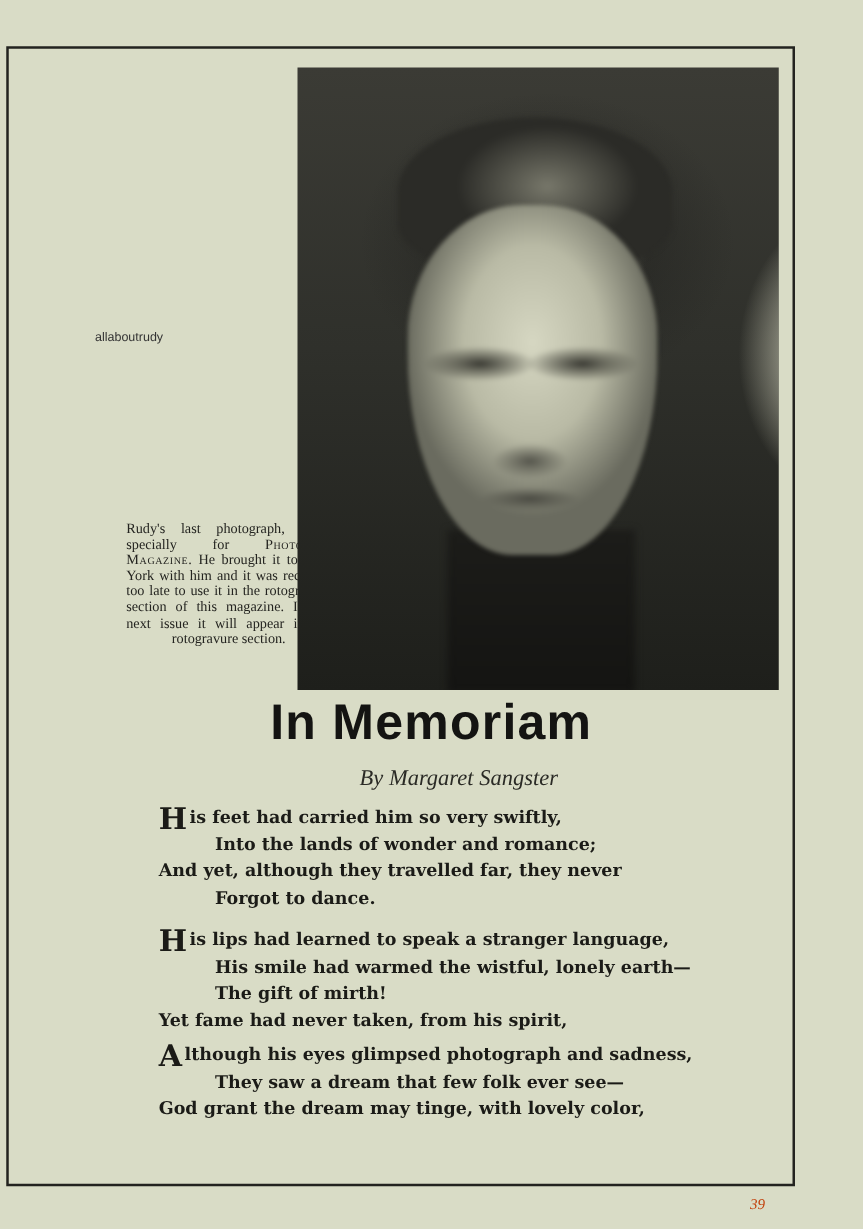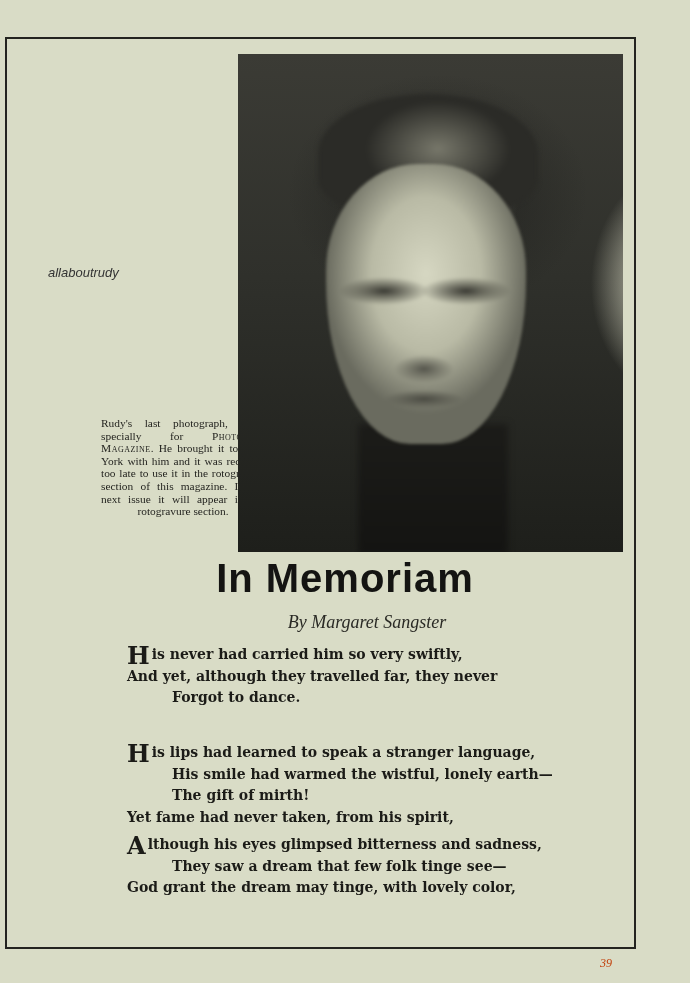--- a/index.html
+++ b/index.html
@@ -7,22 +7,22 @@
     width:690px; height:983px; overflow:hidden; position:relative;
     background:#d9dcc6;
     font-family:"Liberation Serif", serif;
     color:#1c1c18;
   }
   .page-frame {
     position:absolute; left:5px; top:37px; width:631px; height:912px;
     border:2px solid #23231f; box-sizing:border-box;
   }
   .watermark {
-    position:absolute; left:48px; top:265px; font-size:13px;
-    font-family:"Liberation Sans", sans-serif; color:#333;font-style:italic;
+    position:absolute; left:76px; top:265px; font-size:10px;
+    font-family:"Liberation Sans", sans-serif; color:#333;
   }
   .caption {
     position:absolute; left:70px; top:417px; width:164px;
     font-size:11.4px; line-height:12.6px; text-align:justify;
     text-align-last:center; color:#242420;margin-left:31px;
   }
   .caption .sc { font-variant:small-caps; letter-spacing:0.5px; }
   .photo {
     position:absolute; left:238px; top:54px; width:385px; height:498px;
     background:
@@ -90,30 +90,31 @@
   <div class="hair"></div>
   <div class="neck"></div>
   <div class="face"></div>
 </div>
 
 <div class="title">In Memoriam</div>
 <div class="byline">By Margaret Sangster</div>
 
 <div class="poem">
   <div class="stanza" style="top:646px;">
-    <div class="line"><span class="dropcap">H</span><span>is never had carried him so very swiftly,</span></div>
+    <div class="line"><span class="dropcap">H</span><span>is feet had carried him so very swiftly,</span></div>
+    <div class="line indent">Into the lands of wonder and romance;</div>
     <div class="line">And yet, although they travelled far, they never</div>
     <div class="line indent">Forgot to dance.</div>
   </div>
   <div class="stanza" style="top:744px;">
     <div class="line"><span class="dropcap">H</span><span>is lips had learned to speak a stranger language,</span></div>
     <div class="line indent">His smile had warmed the wistful, lonely earth—</div>
     <div class="line indent">The gift of mirth!</div>
     <div class="line">Yet fame had never taken, from his spirit,</div>
   </div>
   <div class="stanza" style="top:836px;">
-    <div class="line"><span class="dropcap">A</span><span>lthough his eyes glimpsed bitterness and sadness,</span></div>
-    <div class="line indent">They saw a dream that few folk tinge see—</div>
+    <div class="line"><span class="dropcap">A</span><span>lthough his eyes glimpsed photograph and sadness,</span></div>
+    <div class="line indent">They saw a dream that few folk ever see—</div>
     <div class="line">God grant the dream may tinge, with lovely color,</div>
   </div>
 </div>
 
 <div class="page-number">39</div>
 
 </body></html>

